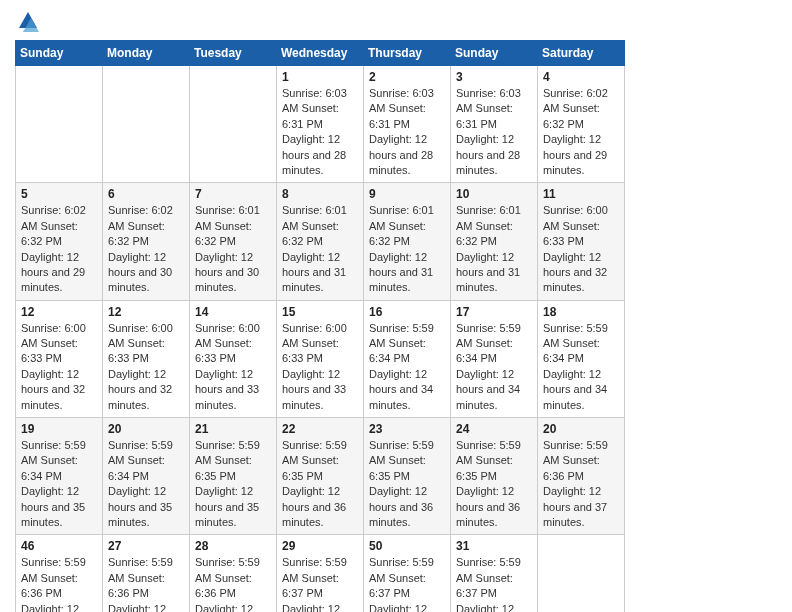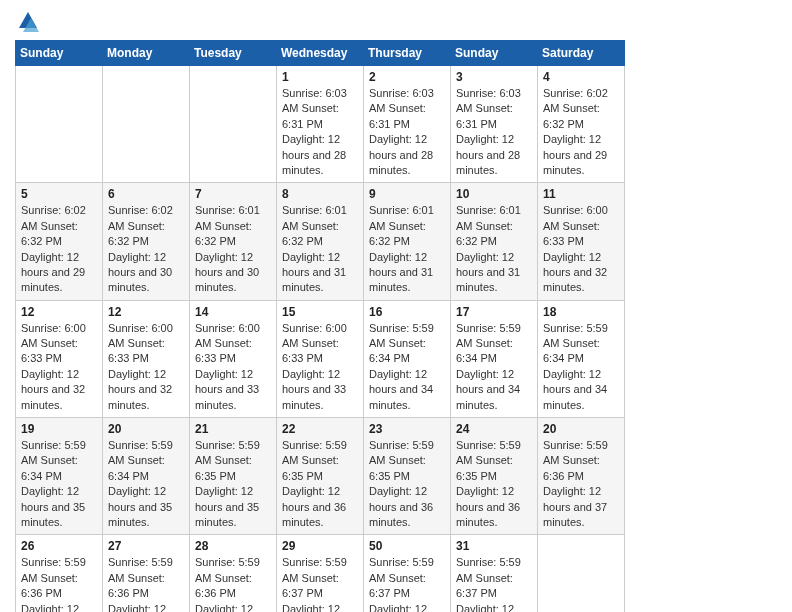--- a/index.html
+++ b/index.html
@@ -289,21 +289,21 @@
           </td>
           <td>
             <span class="day-num">20</span>
             <div class="day-info">Sunrise: 5:59 AM
 Sunset: 6:36 PM
 Daylight: 12 hours and 37 minutes.</div>
           </td>
         </tr>
         <tr>
           <td>
-            <span class="day-num">26</span>
+            <span class="day-num">46</span>
             <div class="day-info">Sunrise: 5:59 AM
 Sunset: 6:36 PM
 Daylight: 12 hours and 37 minutes.</div>
           </td>
           <td>
             <span class="day-num">27</span>
             <div class="day-info">Sunrise: 5:59 AM
 Sunset: 6:36 PM
 Daylight: 12 hours and 37 minutes.</div>
           </td>

